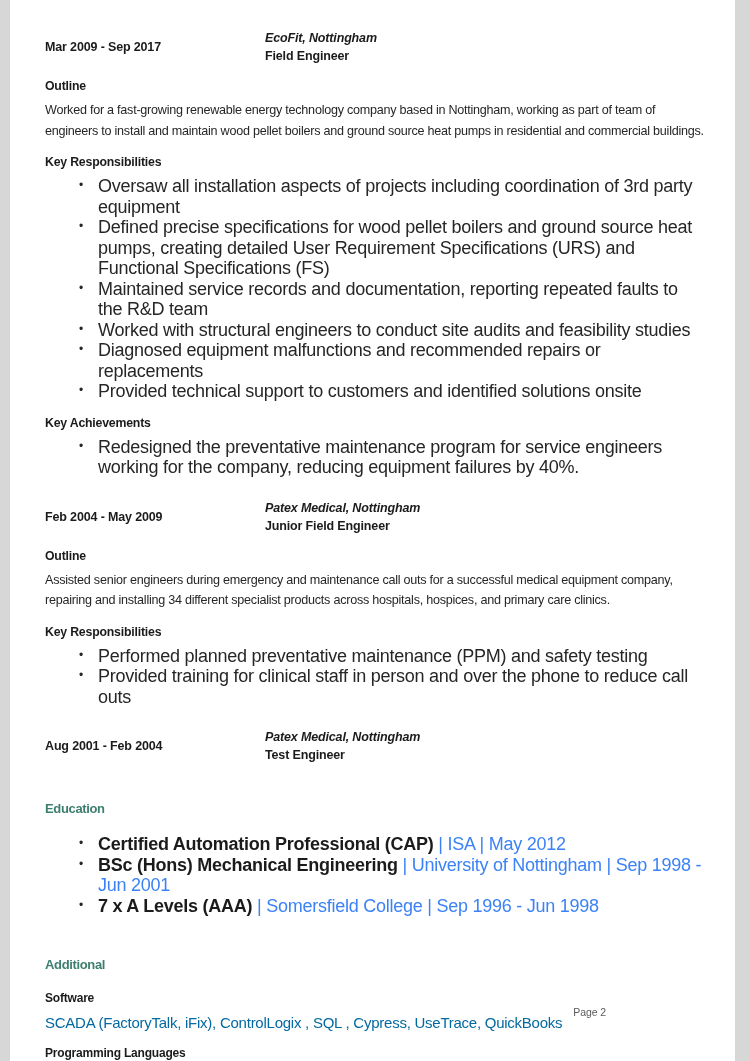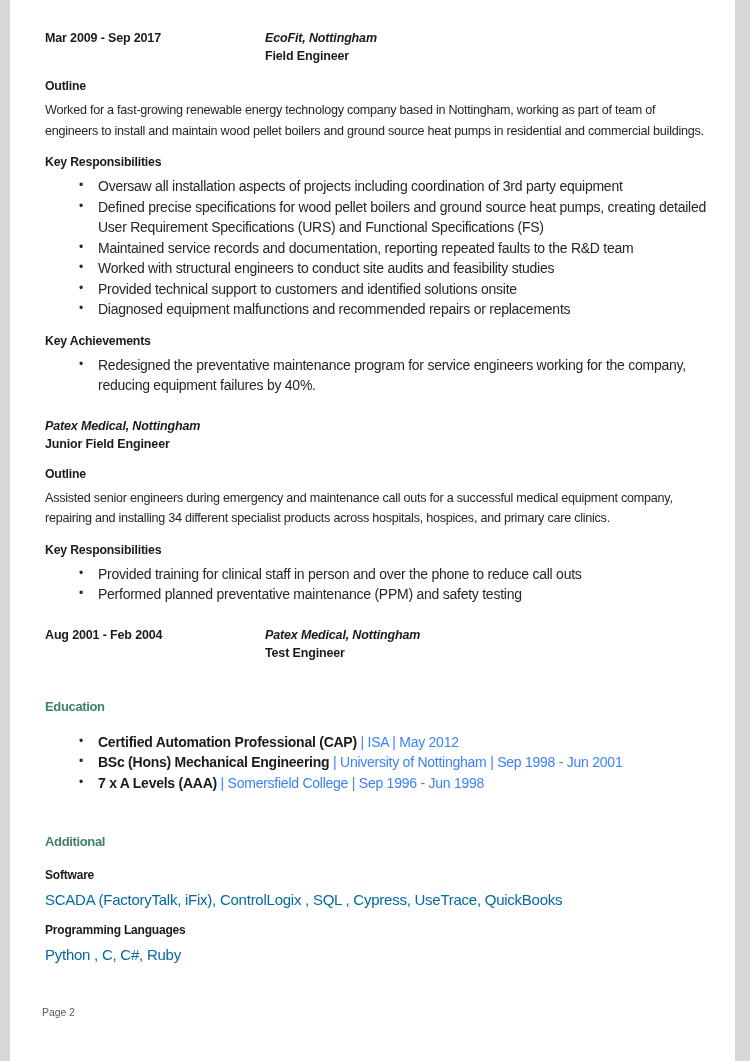--- a/index.html
+++ b/index.html
@@ -26,21 +26,21 @@
   .content {
     position: absolute;
     left: 35px;
     top: 29px;
     width: 661px;
   }
 
   
   .job-header {
     display: flex;
-    align-items: flex-start;
+    align-items: center;
     margin-bottom: 2px;
   }
   .job-dates {
     width: 220px;
     flex: 0 0 220px;
     font-size: 12.5px;
     font-weight: bold;
     color: #1b1b1b;
     letter-spacing: -0.15px;
     line-height: 18px;
@@ -78,21 +78,21 @@
 
   
   ul.bullets {
     margin: 0;
     padding: 0;
     list-style: none;
   }
   ul.bullets > li {
     position: relative;
     padding-left: 53px;
-    font-size: 14px;
+    font-size: 18px;
     color: #262626;
     line-height: 20.5px;
     letter-spacing: -0.25px;
     margin-bottom: 0;
   }
   ul.bullets > li::before {
     content: "\2022";
     position: absolute;
     left: 34px;
     top: -1px;
@@ -135,25 +135,24 @@
     margin: 0;
   }
 
   .spacer-job { height: 21px; }
 
   .footer {
     position: absolute;
     left: 0;
     top: 1006px;
     width: 596px;
-    text-align: left;
+    text-align: right;
     font-size: 10.5px;
     color: #5a5a5a;
     letter-spacing: -0.1px;
-    padding-left: 32px;
   }
 </style>
 </head>
 <body>
 
 <div class="page">
   <div class="content">
 
     <div class="job-entry">
       <div class="job-header">
@@ -166,47 +165,48 @@
 
       <div class="sub-heading">Outline</div>
       <p class="para">Worked for a fast-growing renewable energy technology company based in Nottingham, working as part of team of engineers to install and maintain wood pellet boilers and ground source heat pumps in residential and commercial buildings.</p>
 
       <div class="sub-heading">Key Responsibilities</div>
       <ul class="bullets">
         <li>Oversaw all installation aspects of projects including coordination of 3rd party equipment</li>
         <li>Defined precise specifications for wood pellet boilers and ground source heat pumps, creating detailed User Requirement Specifications (URS) and Functional Specifications (FS)</li>
         <li>Maintained service records and documentation, reporting repeated faults to the R&amp;D team</li>
         <li>Worked with structural engineers to conduct site audits and feasibility studies</li>
+        <li>Diagnosed equipment malfunctions and recommended repairs or replacements</li>
         <li>Provided technical support to customers and identified solutions onsite</li>
-        <li>Diagnosed equipment malfunctions and recommended repairs or replacements</li>
       </ul>
 
       <div class="sub-heading">Key Achievements</div>
       <ul class="bullets">
         <li>Redesigned the preventative maintenance program for service engineers working for the company, reducing equipment failures by 40%.</li>
       </ul>
     </div>
 
     <div class="spacer-job"></div>
 
     <div class="job-entry">
       <div class="job-header">
+        <div class="job-dates">Feb 2004 - May 2009</div>
         <div class="job-right">
           <span class="job-company">Patex Medical, Nottingham</span>
           <span class="job-title">Junior Field Engineer</span>
         </div>
       </div>
 
       <div class="sub-heading">Outline</div>
       <p class="para">Assisted senior engineers during emergency and maintenance call outs for a successful medical equipment company, repairing and installing 34 different specialist products across hospitals, hospices, and primary care clinics.</p>
 
       <div class="sub-heading">Key Responsibilities</div>
       <ul class="bullets">
+        <li>Performed planned preventative maintenance (PPM) and safety testing</li>
         <li>Provided training for clinical staff in person and over the phone to reduce call outs</li>
-        <li>Performed planned preventative maintenance (PPM) and safety testing</li>
       </ul>
     </div>
 
     <div class="spacer-job"></div>
 
     <div class="job-entry">
       <div class="job-header">
         <div class="job-dates">Aug 2001 - Feb 2004</div>
         <div class="job-right">
           <span class="job-company">Patex Medical, Nottingham</span>

